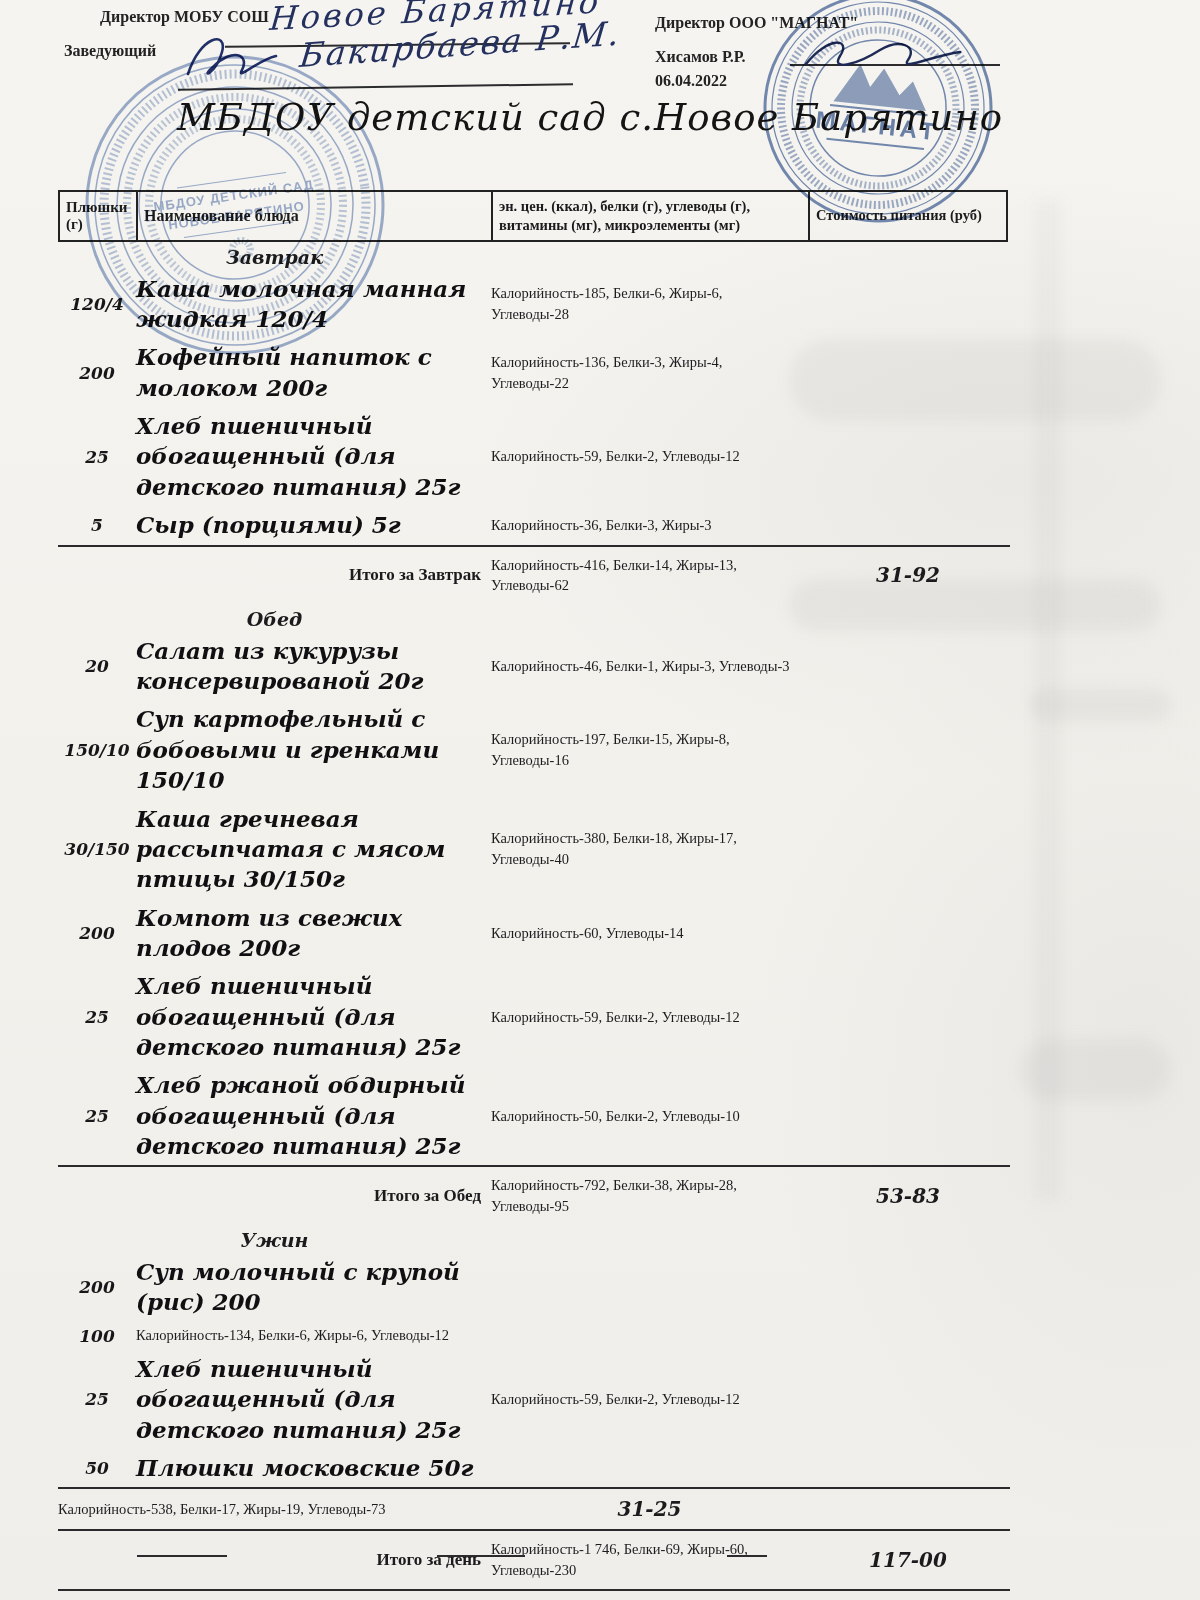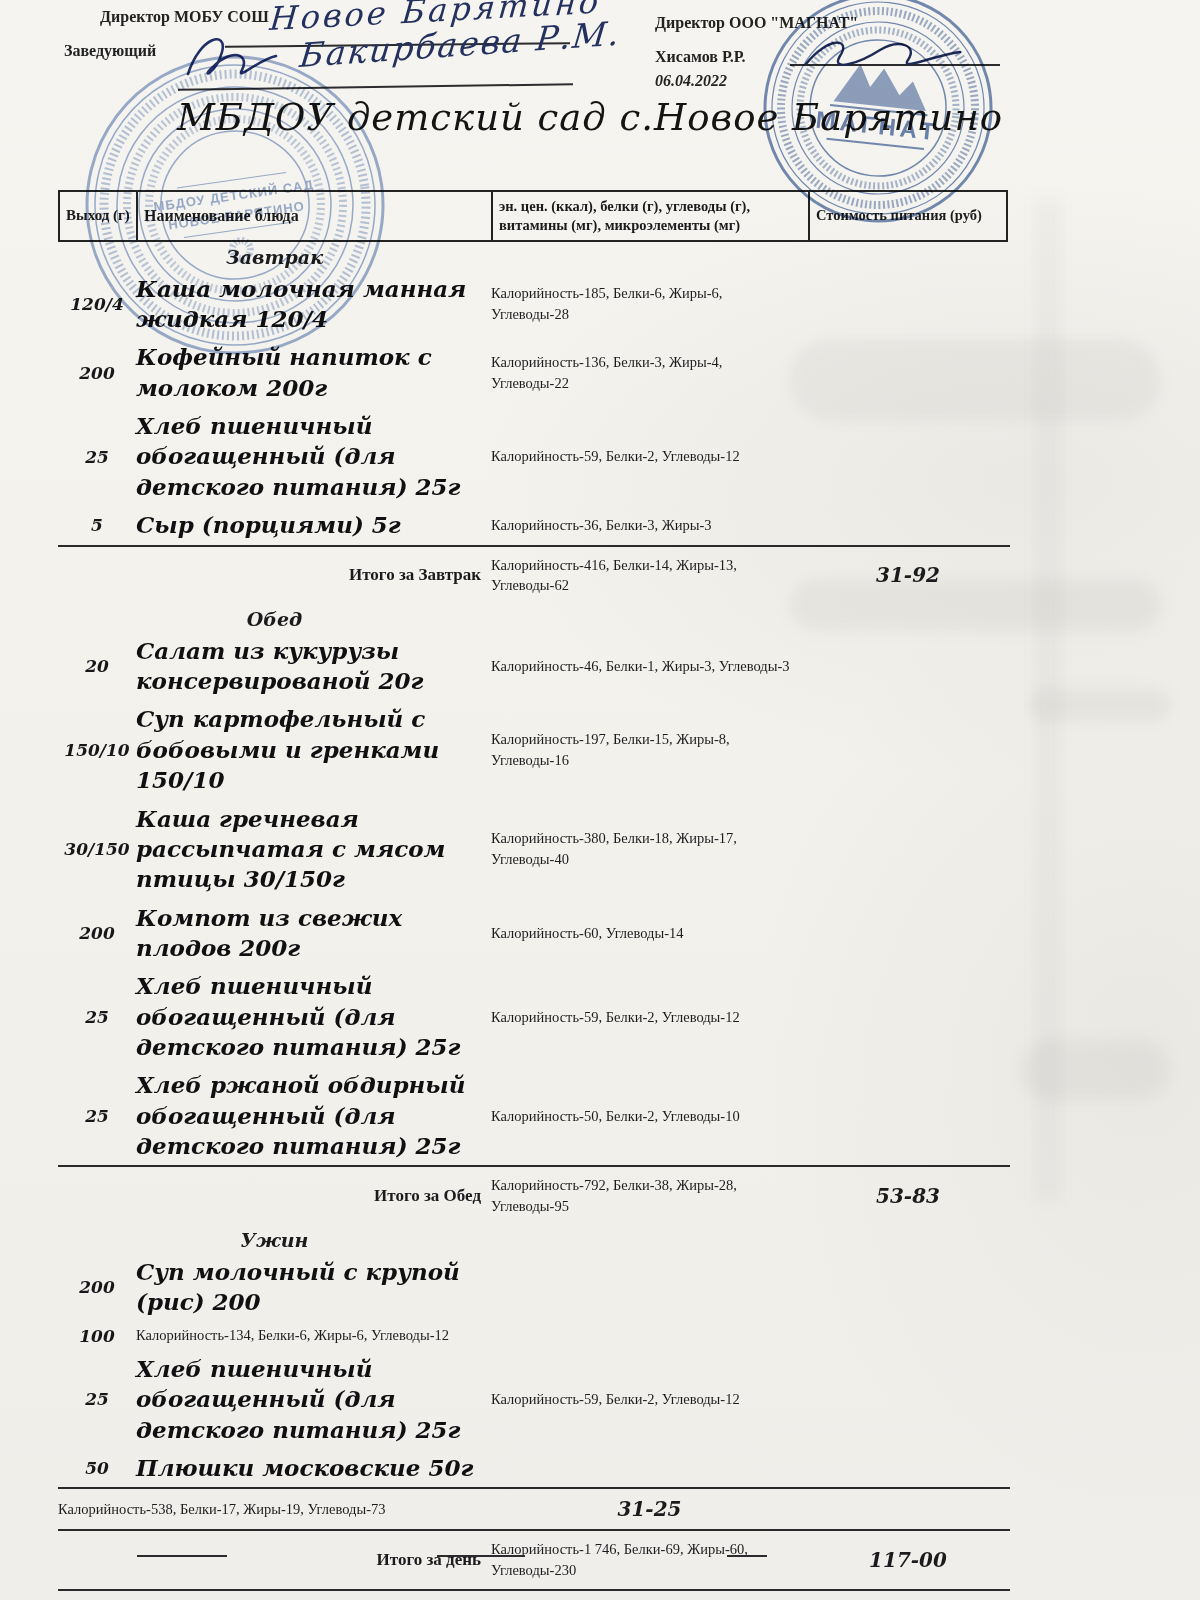--- a/index.html
+++ b/index.html
@@ -18,21 +18,21 @@
   .artifact{ position:absolute; filter:blur(7px); pointer-events:none; }
 
   
   .role{ position:absolute; font-weight:700; font-size:16px; color:#222; }
   .sig-script{
     position:absolute; font-family:"DejaVu Serif", serif; font-style:italic;
     color:#24315f; white-space:nowrap; transform-origin:left center;
   }
   .sig-line{ position:absolute; height:2px; background:#2c2c2e; }
   .right-meta{ position:absolute; font-weight:700; font-size:16px; color:#222; }
-  .date{ font-style:italic; }
+  .date{ }
 
   
   .doc-title{
     position:absolute; top:96px; left:0; width:1180px; text-align:center;
     font-family:"DejaVu Serif", serif; font-style:italic; font-weight:400;
     font-size:37px; color:#141414; letter-spacing:1px;
   }
 
   
   .stamp{ position:absolute; mix-blend-mode:multiply; pointer-events:none; }
@@ -107,21 +107,21 @@
   <div class="right-meta date" style="left:655px;top:72px;">06.04.2022</div>
   <div class="sig-line" style="left:790px;top:64px;width:210px;"></div>
   <svg class="sig-script" style="left:800px;top:30px;" width="170" height="45" viewBox="0 0 170 45">
     <path d="M6,34 C28,6 52,8 40,26 C30,42 58,34 80,20 C100,8 118,16 108,30 C100,41 132,26 160,22" fill="none" stroke="#1d2a55" stroke-width="2.4" stroke-linecap="round"></path>
   </svg>
 
   <div class="doc-title">МБДОУ детский сад  с.Новое Барятино</div>
 
   <div class="menu-table">
     <div class="t-head">
-      <div class="h-out">Выход (г)</div>
+      <div class="h-out">Плюшки (г)</div>
       <div class="h-name">Наименование блюда</div>
       <div class="h-nutr">эн. цен. (ккал), белки (г), углеводы (г), витамины (мг), микроэлементы (мг)</div>
       <div class="h-cost">Стоимость питания (руб)</div>
     </div>
 
     <div class="t-section">Завтрак</div>
 
     <div class="t-row">
       <div class="c-out">120/4</div>
       <div class="c-name">Каша молочная манная жидкая 120/4</div>

